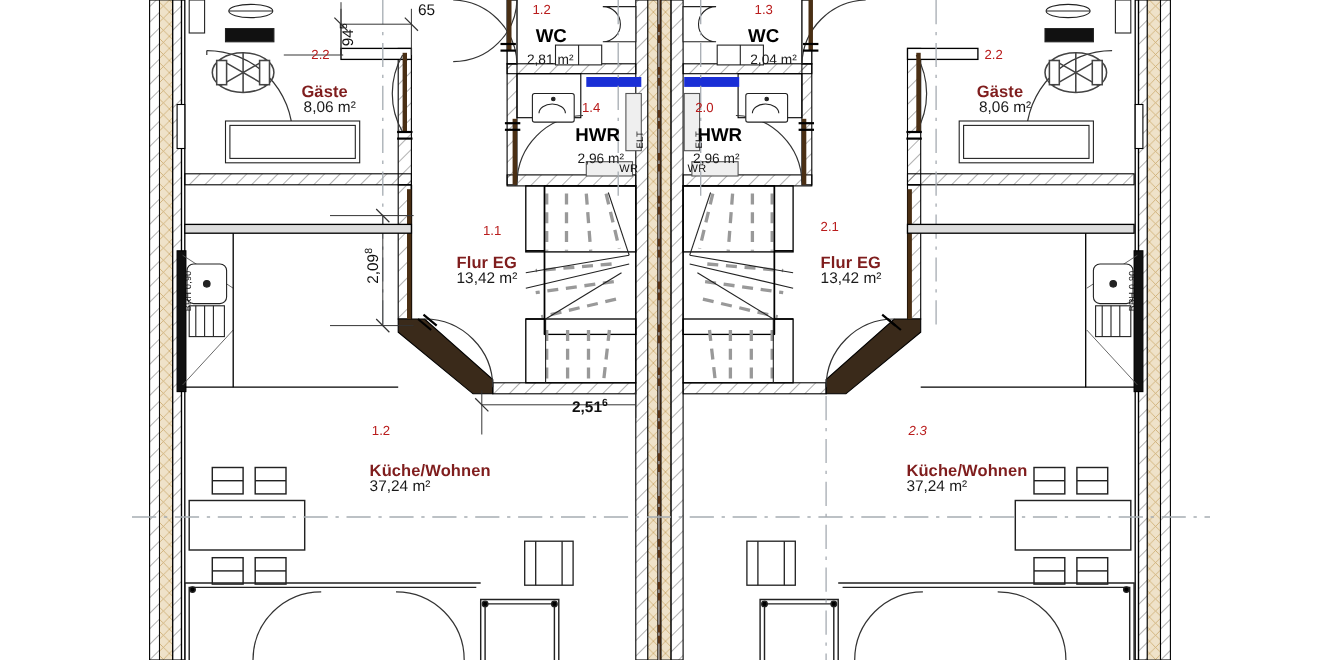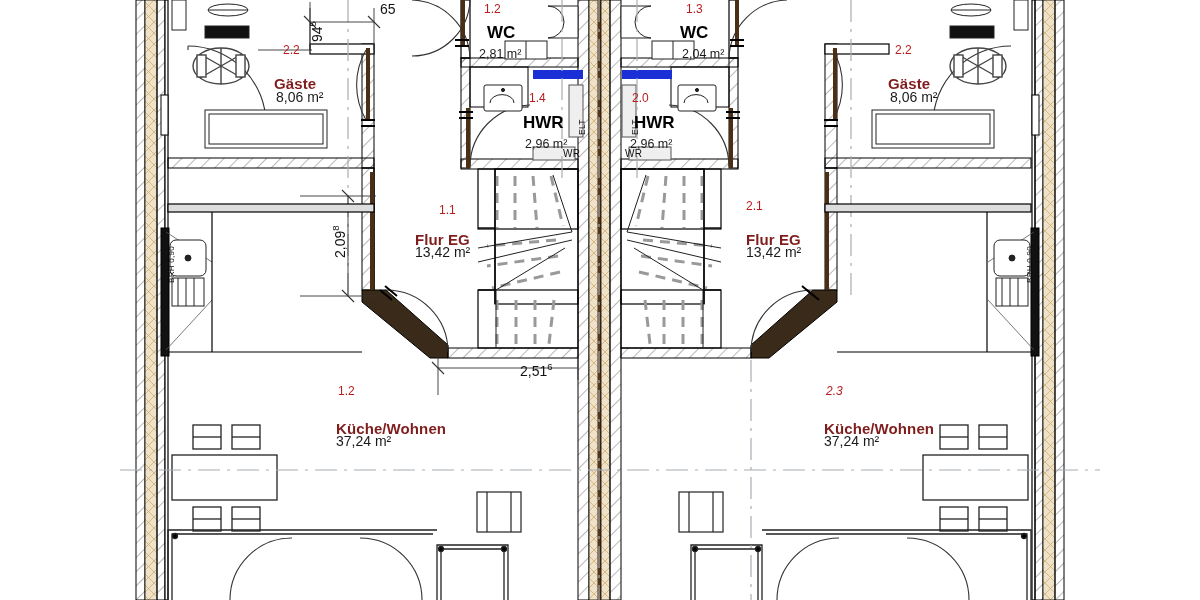--- a/index.html
+++ b/index.html
@@ -435,21 +435,21 @@
 
 <div class="lbl dim" style="left:352px;top:2px;">
   <span>65</span></div>
 
 <div class="lbl dim-v" style="left:308px;top:42px;">
   <span>94</span><sup>5</sup></div>
 
 <div class="lbl dim-v" style="left:331px;top:258px;">
   <span>2,09</span><sup>8</sup></div>
 
-<div class="lbl dim" style="left:492px;top:362px;">
+<div class="lbl dim" style="left:492px;top:362px;font-weight:bold;">
   <span>2,51</span><sup>6</sup></div>
 
 <div class="lbl tag-v" style="left:578px;top:135px;">ELT</div>
 <div class="lbl tag-v" style="left:631px;top:135px;">ELT</div>
 <div class="lbl tag" style="left:563px;top:149px;">WR</div>
 <div class="lbl tag" style="left:625px;top:149px;">WR</div>
 
 <div class="lbl tiny-v" style="left:168px;top:283px;">BRH 0,90</div>
 <div class="lbl tiny-v" style="left:1026px;top:283px;">BRH 0,90</div>
 

